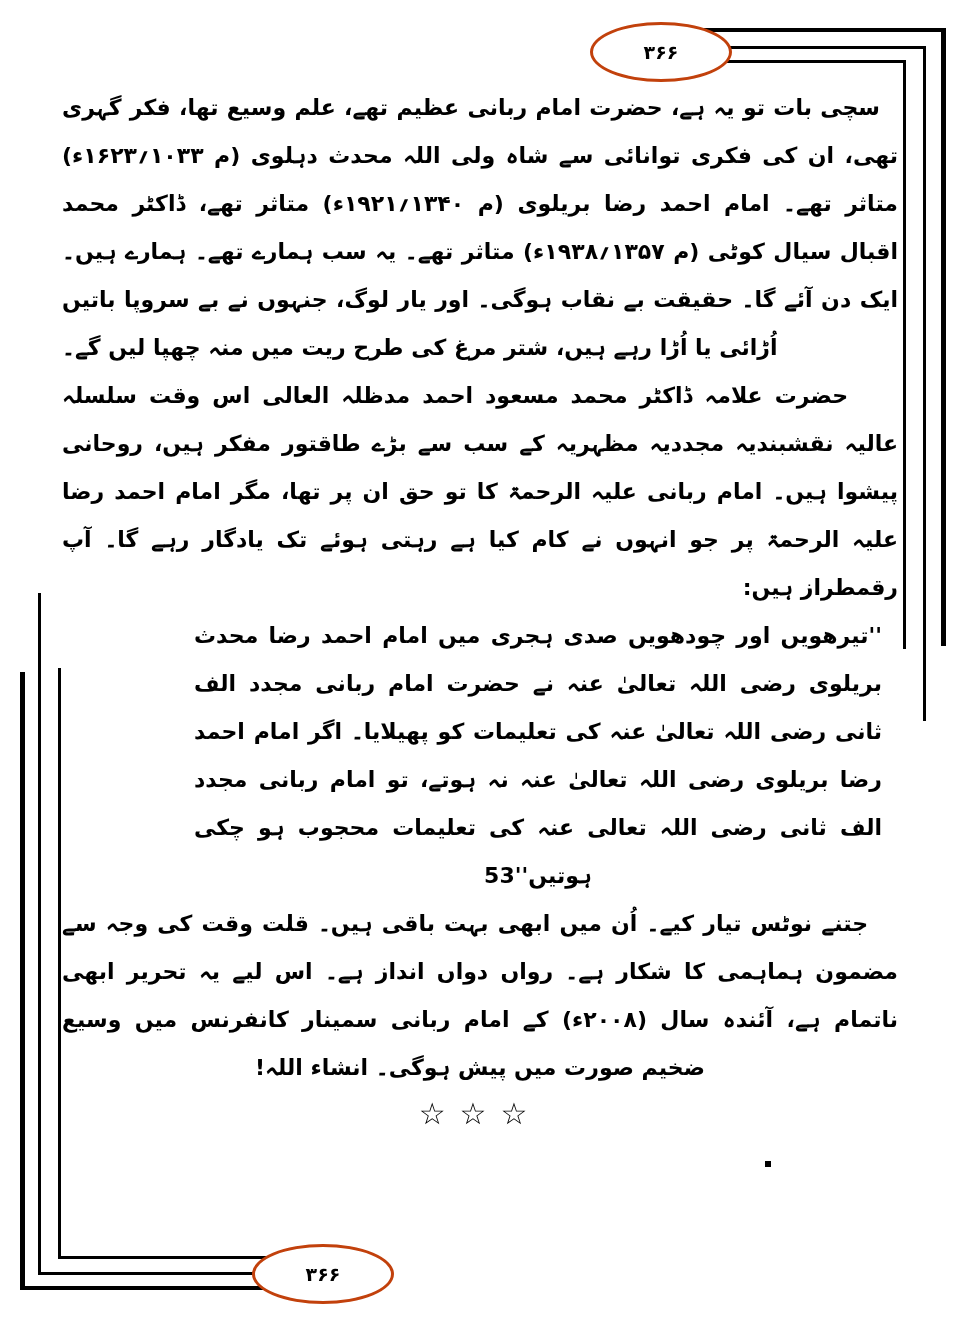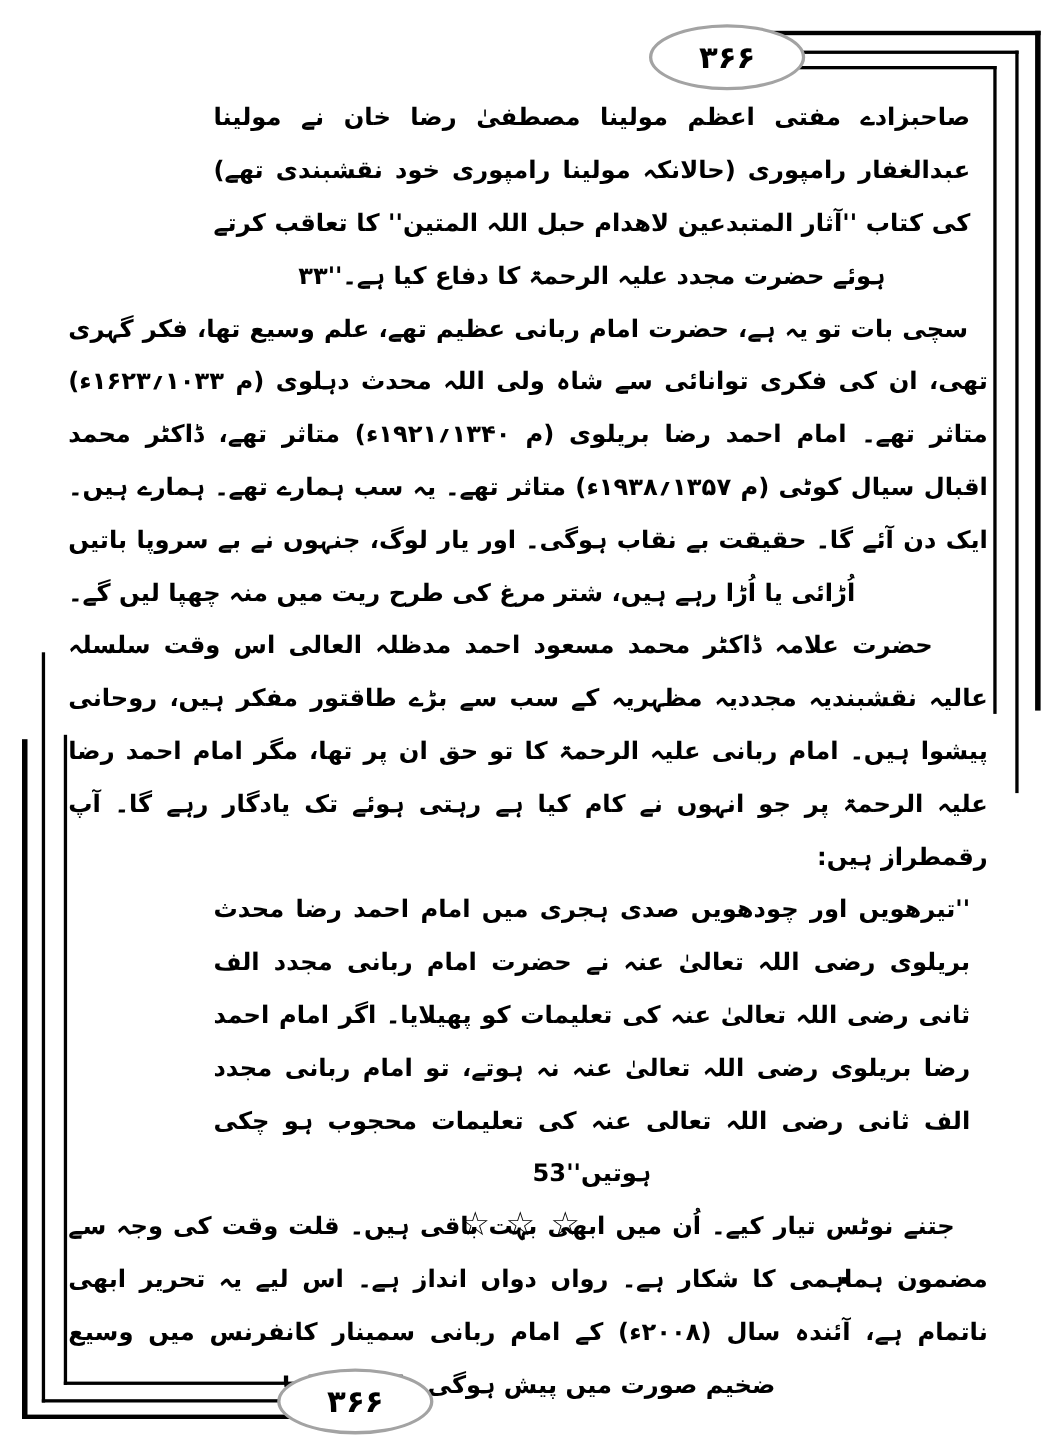--- a/index.html
+++ b/index.html
@@ -22,24 +22,24 @@
   .tr-inner  { top:60px;  right:54px; width:200px; height:586px; border-top:3px solid #000; border-right:3px solid #000; }
 
   .bl-outer  { top:672px; left:20px;  width:302px; height:614px; border-bottom:4px solid #000; border-left:5px solid #000; }
   .bl-middle { top:593px; left:38px;  width:226px; height:679px; border-bottom:3px solid #000; border-left:3px solid #000; }
   .bl-inner  { top:668px; left:58px;  width:238px; height:588px; border-bottom:3px solid #000; border-left:3px solid #000; }
 
   .page-badge {
     position:absolute;
     width:136px; height:54px;
     background:#fff;
-    border:3px solid #a3a3a3;
+    border:3px solid #c2410c;
     border-radius:50%;
     display:flex; align-items:center; justify-content:center;
-    font-size:28px; font-weight:bold;
+    font-size:19px; font-weight:bold;
     z-index:3;
     letter-spacing:2px;
   }
   .badge-top    { top:22px;   left:590px; }
   .badge-bottom { top:1244px; left:252px; }
 
   
   .text-area {
     position:absolute;
     top:84px; right:62px; left:62px;
@@ -80,21 +80,20 @@
 
   <div class="corner tr-outer"></div>
   <div class="corner tr-middle"></div>
   <div class="corner tr-inner"></div>
 
   <div class="page-badge badge-top">
     <span>۳۶۶</span>
   </div>
 
   <div class="text-area">
-    <p class="para quote last-center">صاحبزادے مفتی اعظم مولینا مصطفیٰ رضا خان نے مولینا عبدالغفار رامپوری (حالانکہ مولینا رامپوری خود نقشبندی تھے) کی کتاب ''آثار المتبدعین لاھدام حبل اللہ المتین'' کا تعاقب کرتے ہوئے حضرت مجدد علیہ الرحمۃ کا دفاع کیا ہے۔''۳۳</p>
     <p class="para ind-sm last-left">سچی بات تو یہ ہے، حضرت امام ربانی عظیم تھے، علم وسیع تھا، فکر گہری تھی، ان کی فکری توانائی سے شاہ ولی اللہ محدث دہلوی (م ۱۰۳۳؍۱۶۲۳ء) متاثر تھے۔ امام احمد رضا بریلوی (م ۱۳۴۰؍۱۹۲۱ء) متاثر تھے، ڈاکٹر محمد اقبال سیال کوٹی (م ۱۳۵۷؍۱۹۳۸ء) متاثر تھے۔ یہ سب ہمارے تھے۔ ہمارے ہیں۔ ایک دن آئے گا۔ حقیقت بے نقاب ہوگی۔ اور یار لوگ، جنہوں نے بے سروپا باتیں اُڑائی یا اُڑا رہے ہیں، شتر مرغ کی طرح ریت میں منہ چھپا لیں گے۔</p>
     <p class="para ind-lg">حضرت علامہ ڈاکٹر محمد مسعود احمد مدظلہ العالی اس وقت سلسلہ عالیہ نقشبندیہ مجددیہ مظہریہ کے سب سے بڑے طاقتور مفکر ہیں، روحانی پیشوا ہیں۔ امام ربانی علیہ الرحمۃ کا تو حق ان پر تھا، مگر امام احمد رضا علیہ الرحمۃ پر جو انہوں نے کام کیا ہے رہتی ہوئے تک یادگار رہے گا۔ آپ رقمطراز ہیں:</p>
     <p class="para quote last-center">''تیرھویں اور چودھویں صدی ہجری میں امام احمد رضا محدث بریلوی رضی اللہ تعالیٰ عنہ نے حضرت امام ربانی مجدد الف ثانی رضی اللہ تعالیٰ عنہ کی تعلیمات کو پھیلایا۔ اگر امام احمد رضا بریلوی رضی اللہ تعالیٰ عنہ نہ ہوتے، تو امام ربانی مجدد الف ثانی رضی اللہ تعالی عنہ کی تعلیمات محجوب ہو چکی ہوتیں''53</p>
     <p class="para ind-md last-center">جتنے نوٹس تیار کیے۔ اُن میں ابھی بہت باقی ہیں۔ قلت وقت کی وجہ سے مضمون ہماہمی کا شکار ہے۔ رواں دواں انداز ہے۔ اس لیے یہ تحریر ابھی ناتمام ہے، آئندہ سال (۲۰۰۸ء) کے امام ربانی سمینار کانفرنس میں وسیع ضخیم صورت میں پیش ہوگی۔ انشاء اللہ!</p>
   </div>
 
   <div class="stars">☆☆☆</div>
 
   <div class="speck"></div>
 

